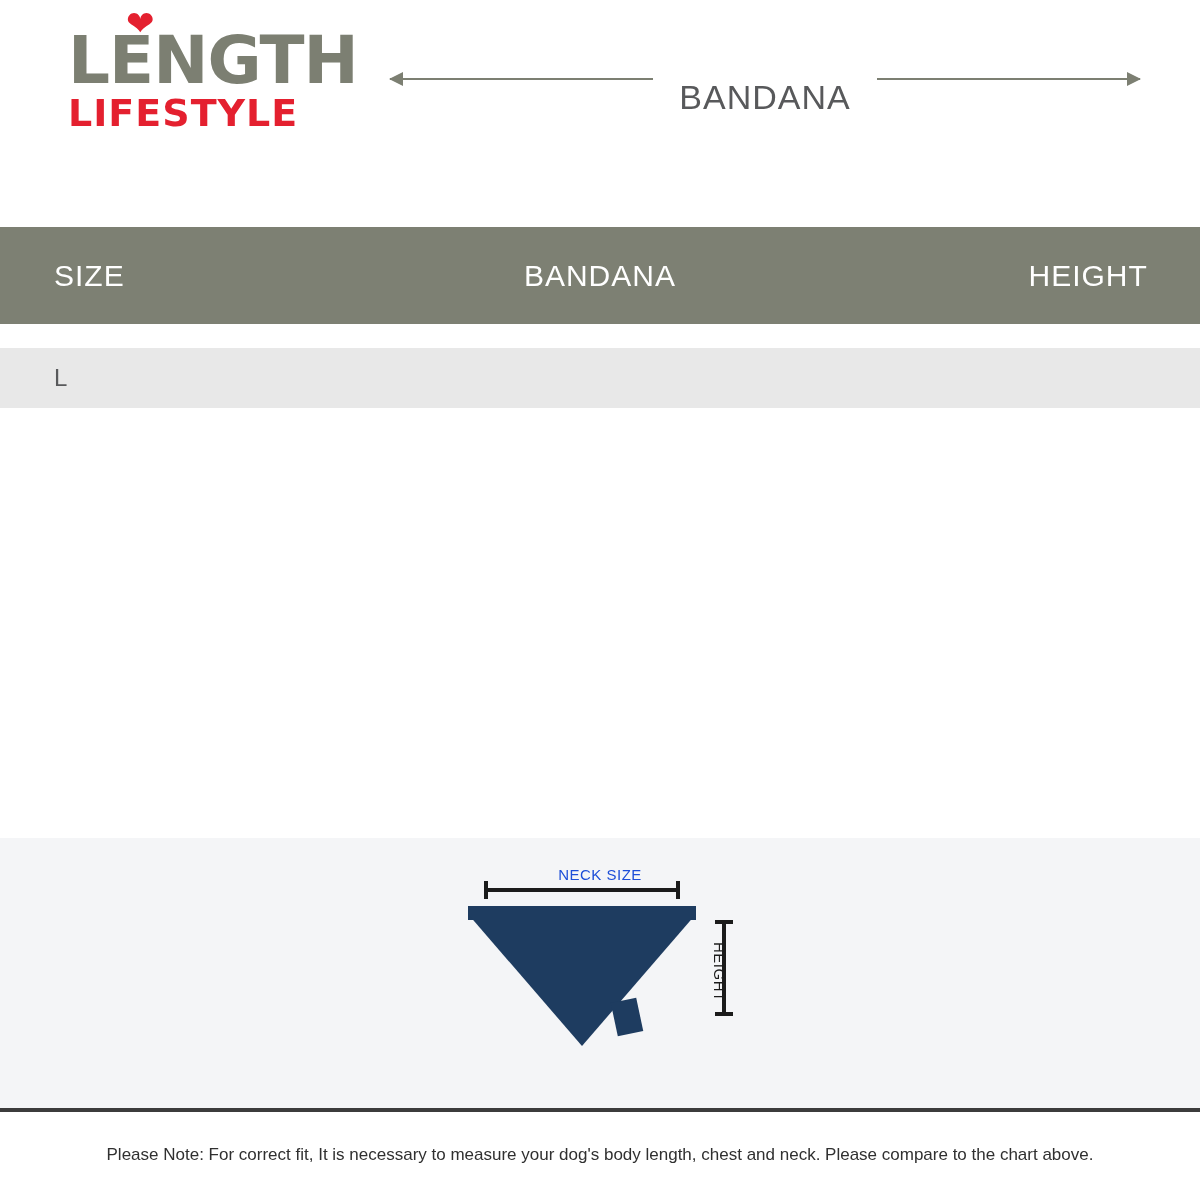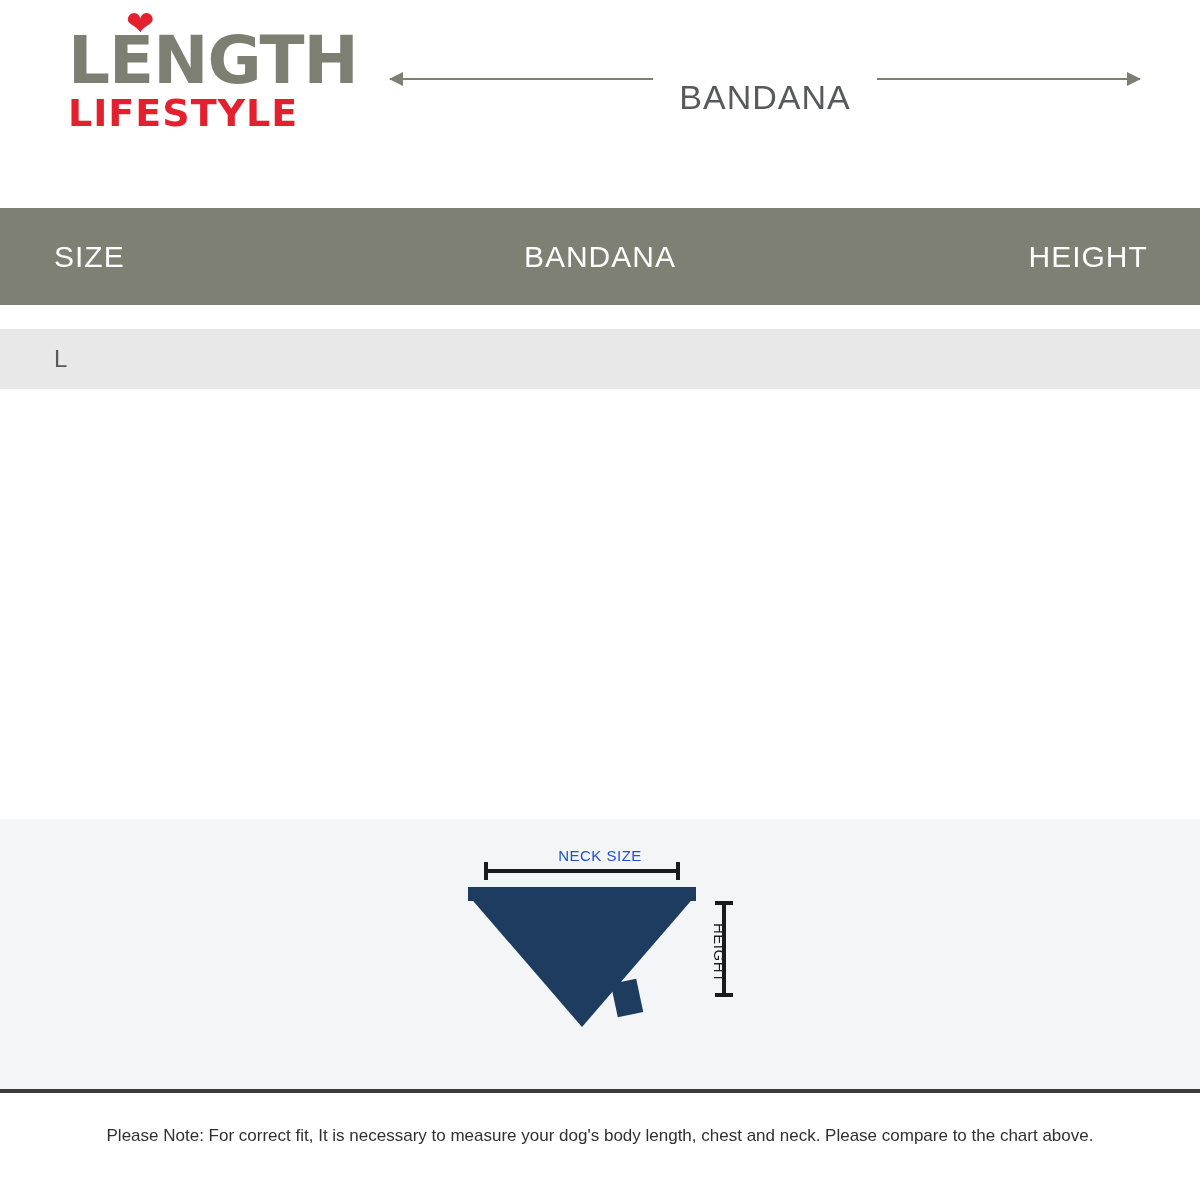--- a/index.html
+++ b/index.html
@@ -98,20 +98,21 @@
     white-space: nowrap;
   }
 
   
   .table-head {
     background: #7d8073;
     height: 97px;
     display: flex;
     align-items: center;
     color: #ffffff;
+    margin-top: 19px;
   }
   .col-size   { width: 33.33%; padding-left: 54px; text-align: left; }
   .col-length { width: 33.33%; text-align: center; }
   .col-height { width: 33.33%; text-align: right; padding-right: 52px; }
   .table-head .cell {
     font-size: 30px;
     letter-spacing: 1px;
   }
 
   .table-row {

